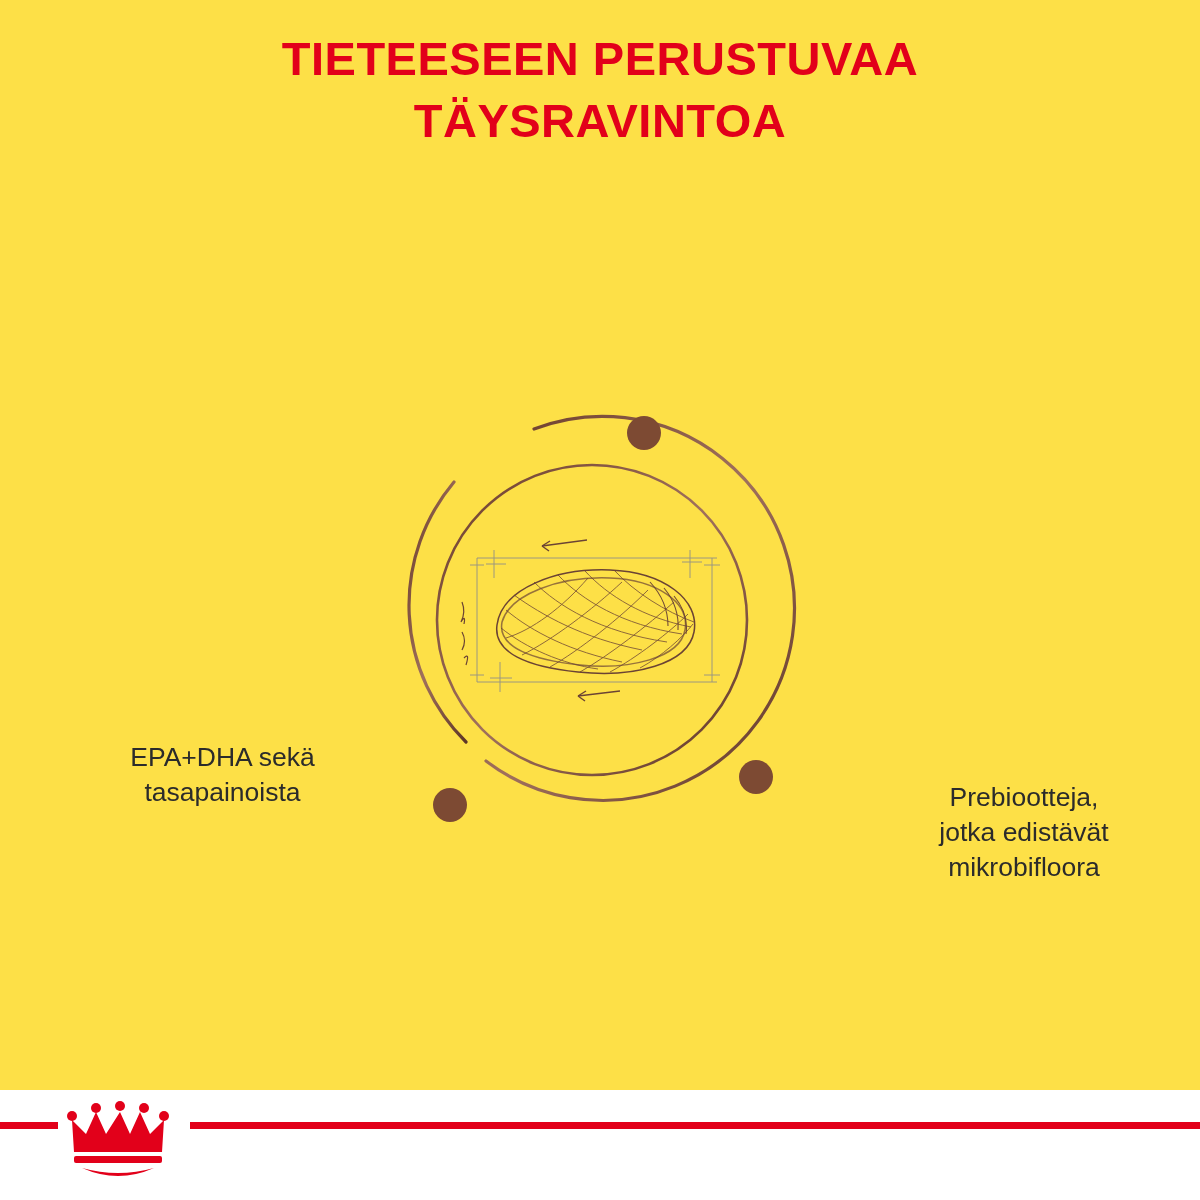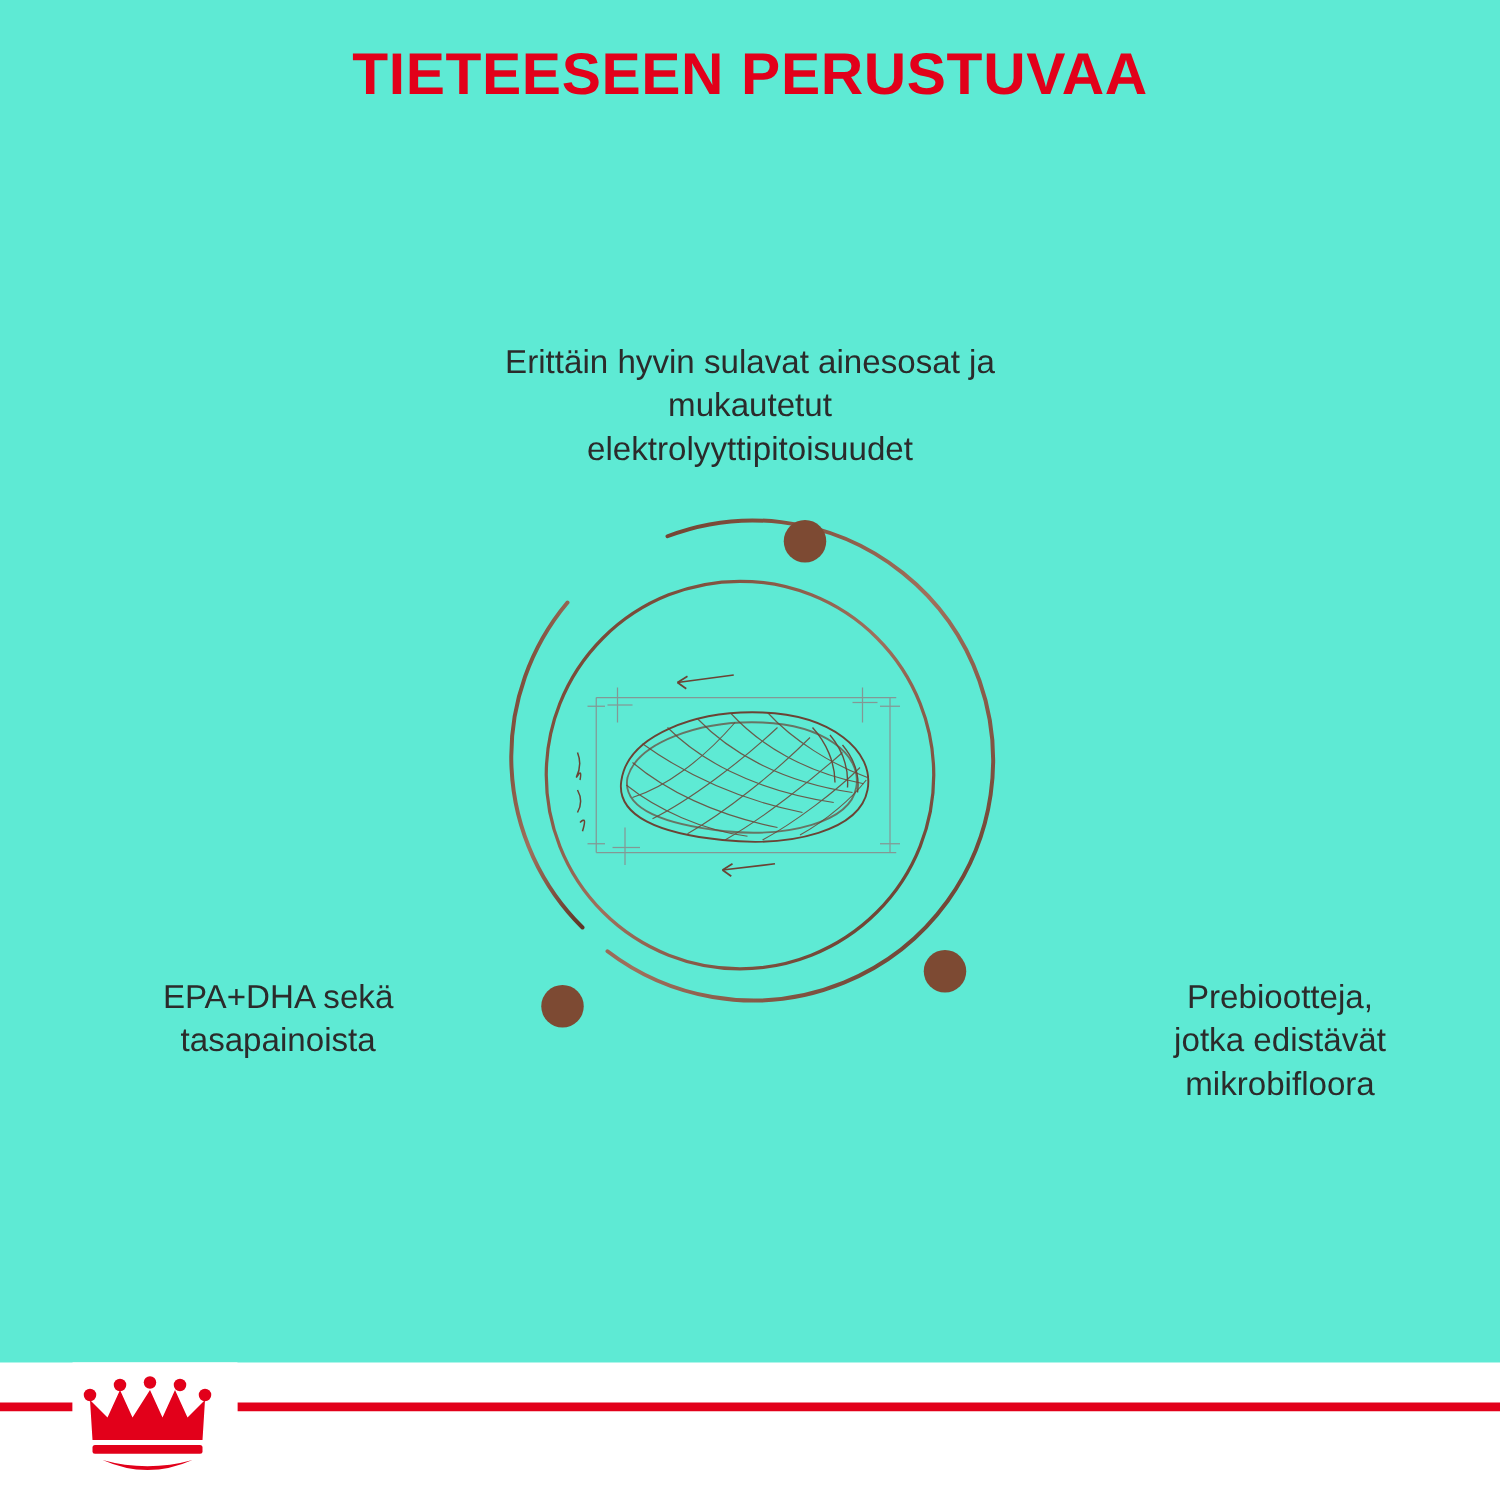--- a/index.html
+++ b/index.html
@@ -12,21 +12,21 @@
     background: #ffffff;
     font-family: "Liberation Sans", sans-serif;
     overflow: hidden;
     position: relative;
   }
 
   .page {
     position: relative;
     width: 1200px;
     height: 1200px;
-    background: #5eead4;
+    background: #fde047;
   }
 
   
   .title {
     position: absolute;
     top: 28px;
     left: 0;
     width: 1200px;
     text-align: center;
     color: #e2001a;
@@ -48,21 +48,21 @@
     line-height: 1.33;
     font-weight: 400;
   }
   .caption-top {
     top: 272px;
     left: 330px;
     width: 540px;
     text-align: center;
   }
   .caption-left {
-    top: 780px;
+    top: 740px;
     left: 30px;
     width: 385px;
     text-align: center;
   }
   .caption-right {
     top: 780px;
     left: 844px;
     width: 360px;
     text-align: center;
   }
@@ -107,27 +107,23 @@
   }
   .footer-logo svg { display:block; }
 </style>
 </head>
 <body>
 
 <div class="page">
 
   <div class="title">
     <span class="title-line">TIETEESEEN PERUSTUVAA</span>
-  </div>
-
-  <div class="caption caption-top">
-    <span class="cap-line">Erittäin hyvin sulavat ainesosat ja</span>
-    <span class="cap-line">mukautetut</span>
-    <span class="cap-line">elektrolyyttipitoisuudet</span>
-  </div>
+    <span class="title-line">TÄYSRAVINTOA</span>
+  </div>
+
 
   <div class="caption caption-left">
     <span class="cap-line">EPA+DHA sekä</span>
     <span class="cap-line">tasapainoista</span>
   </div>
 
   <div class="caption caption-right">
     <span class="cap-line">Prebiootteja,</span>
     <span class="cap-line">jotka edistävät</span>
     <span class="cap-line">mikrobifloora</span>

